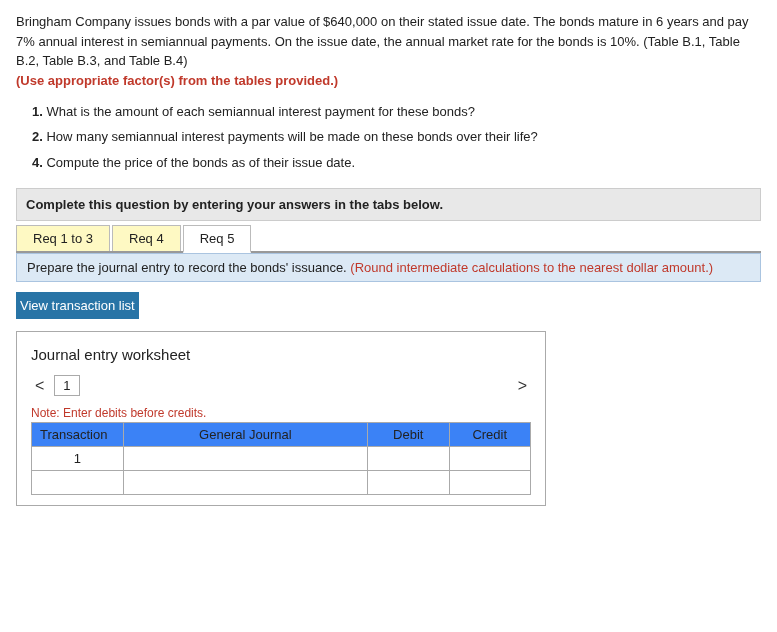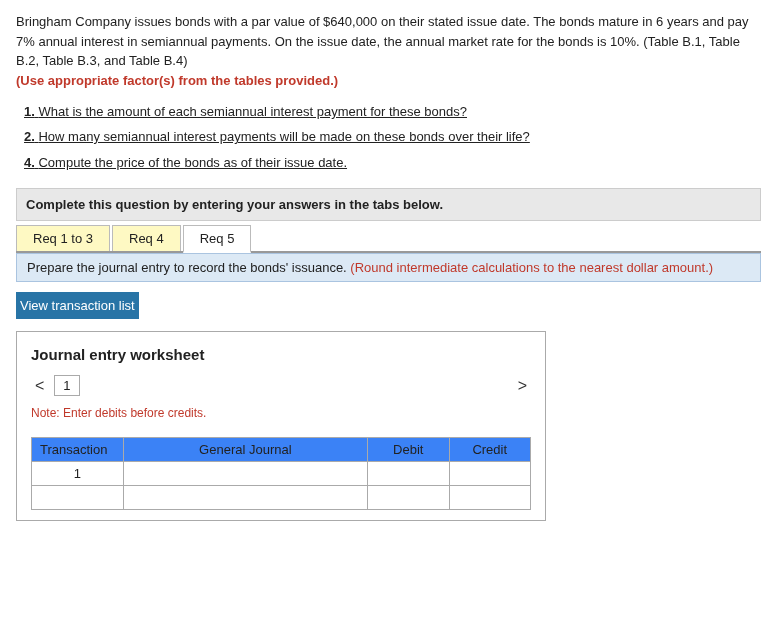--- a/index.html
+++ b/index.html
@@ -14,23 +14,22 @@
     }
     .intro-text {
       line-height: 1.5;
       margin-bottom: 10px;
     }
     .bold-link {
       font-weight: bold;
       color: #c0392b;
     }
     .questions {
-      margin: 10px 0 14px 8px;
+      margin: 10px 0 14px 16px;
       line-height: 1.8;
-      text-decoration: underline;
     }
     .questions p {
       margin-bottom: 2px;
     }
     .complete-box {
       background: #e8e8e8;
       border: 1px solid #ccc;
       padding: 8px 9px;
       margin-bottom: 4px;
       font-size: 13px;
@@ -79,21 +78,21 @@
       margin-bottom: 12px;
     }
     .worksheet-container {
       border: 1px solid #aaa;
       padding: 14px 14px 10px 14px;
       width: 530px;
       background: #fff;
     }
     .worksheet-title {
       font-size: 15px;
-      font-weight: bold;
+      font-weight: normal;
       margin-bottom: 12px;
     }
     .nav-row {
       display: flex;
       align-items: center;
       margin-bottom: 10px;
     }
     .nav-btn {
       background: none;
       border: none;
@@ -116,21 +115,21 @@
       border: 1px solid #aaa;
       padding: 10px 12px;
       min-height: 70px;
       margin-bottom: 10px;
       font-size: 13px;
       background: #fff;
     }
     .note-text {
       color: #c0392b;
       font-size: 12px;
-      margin-bottom: 17px;
+      margin-bottom: 2px;
     }
     .journal-table {
       width: 100%;
       border-collapse: collapse;
       font-size: 13px;
     }
     .journal-table th {
       background: #3b82f6;
       border: 1px solid #aaa;
       padding: 4px 8px;

